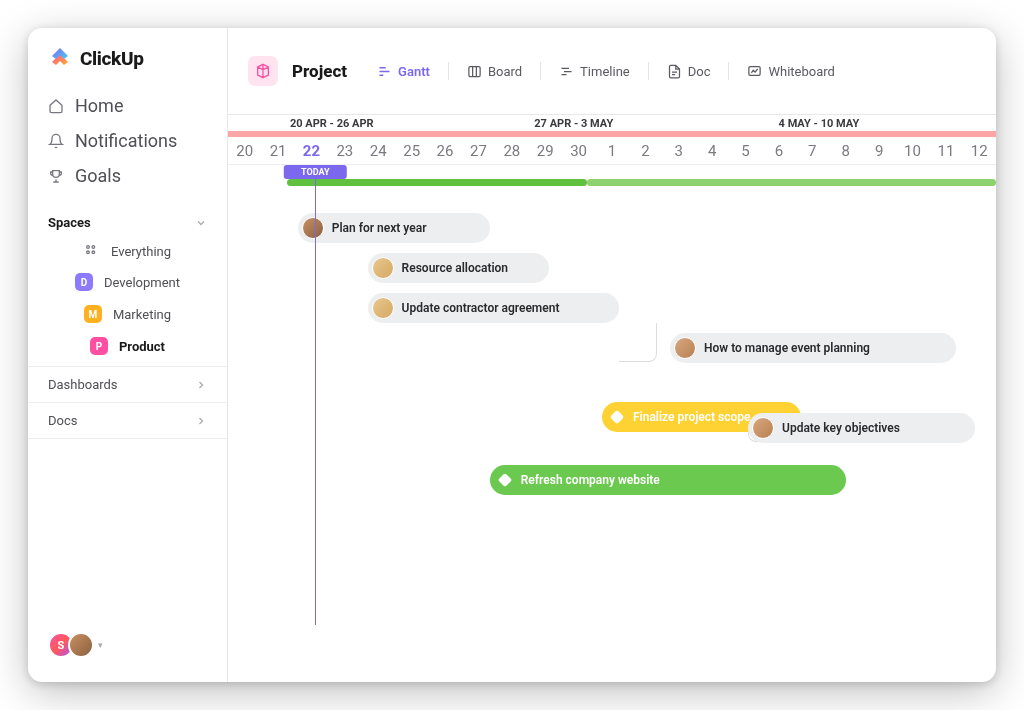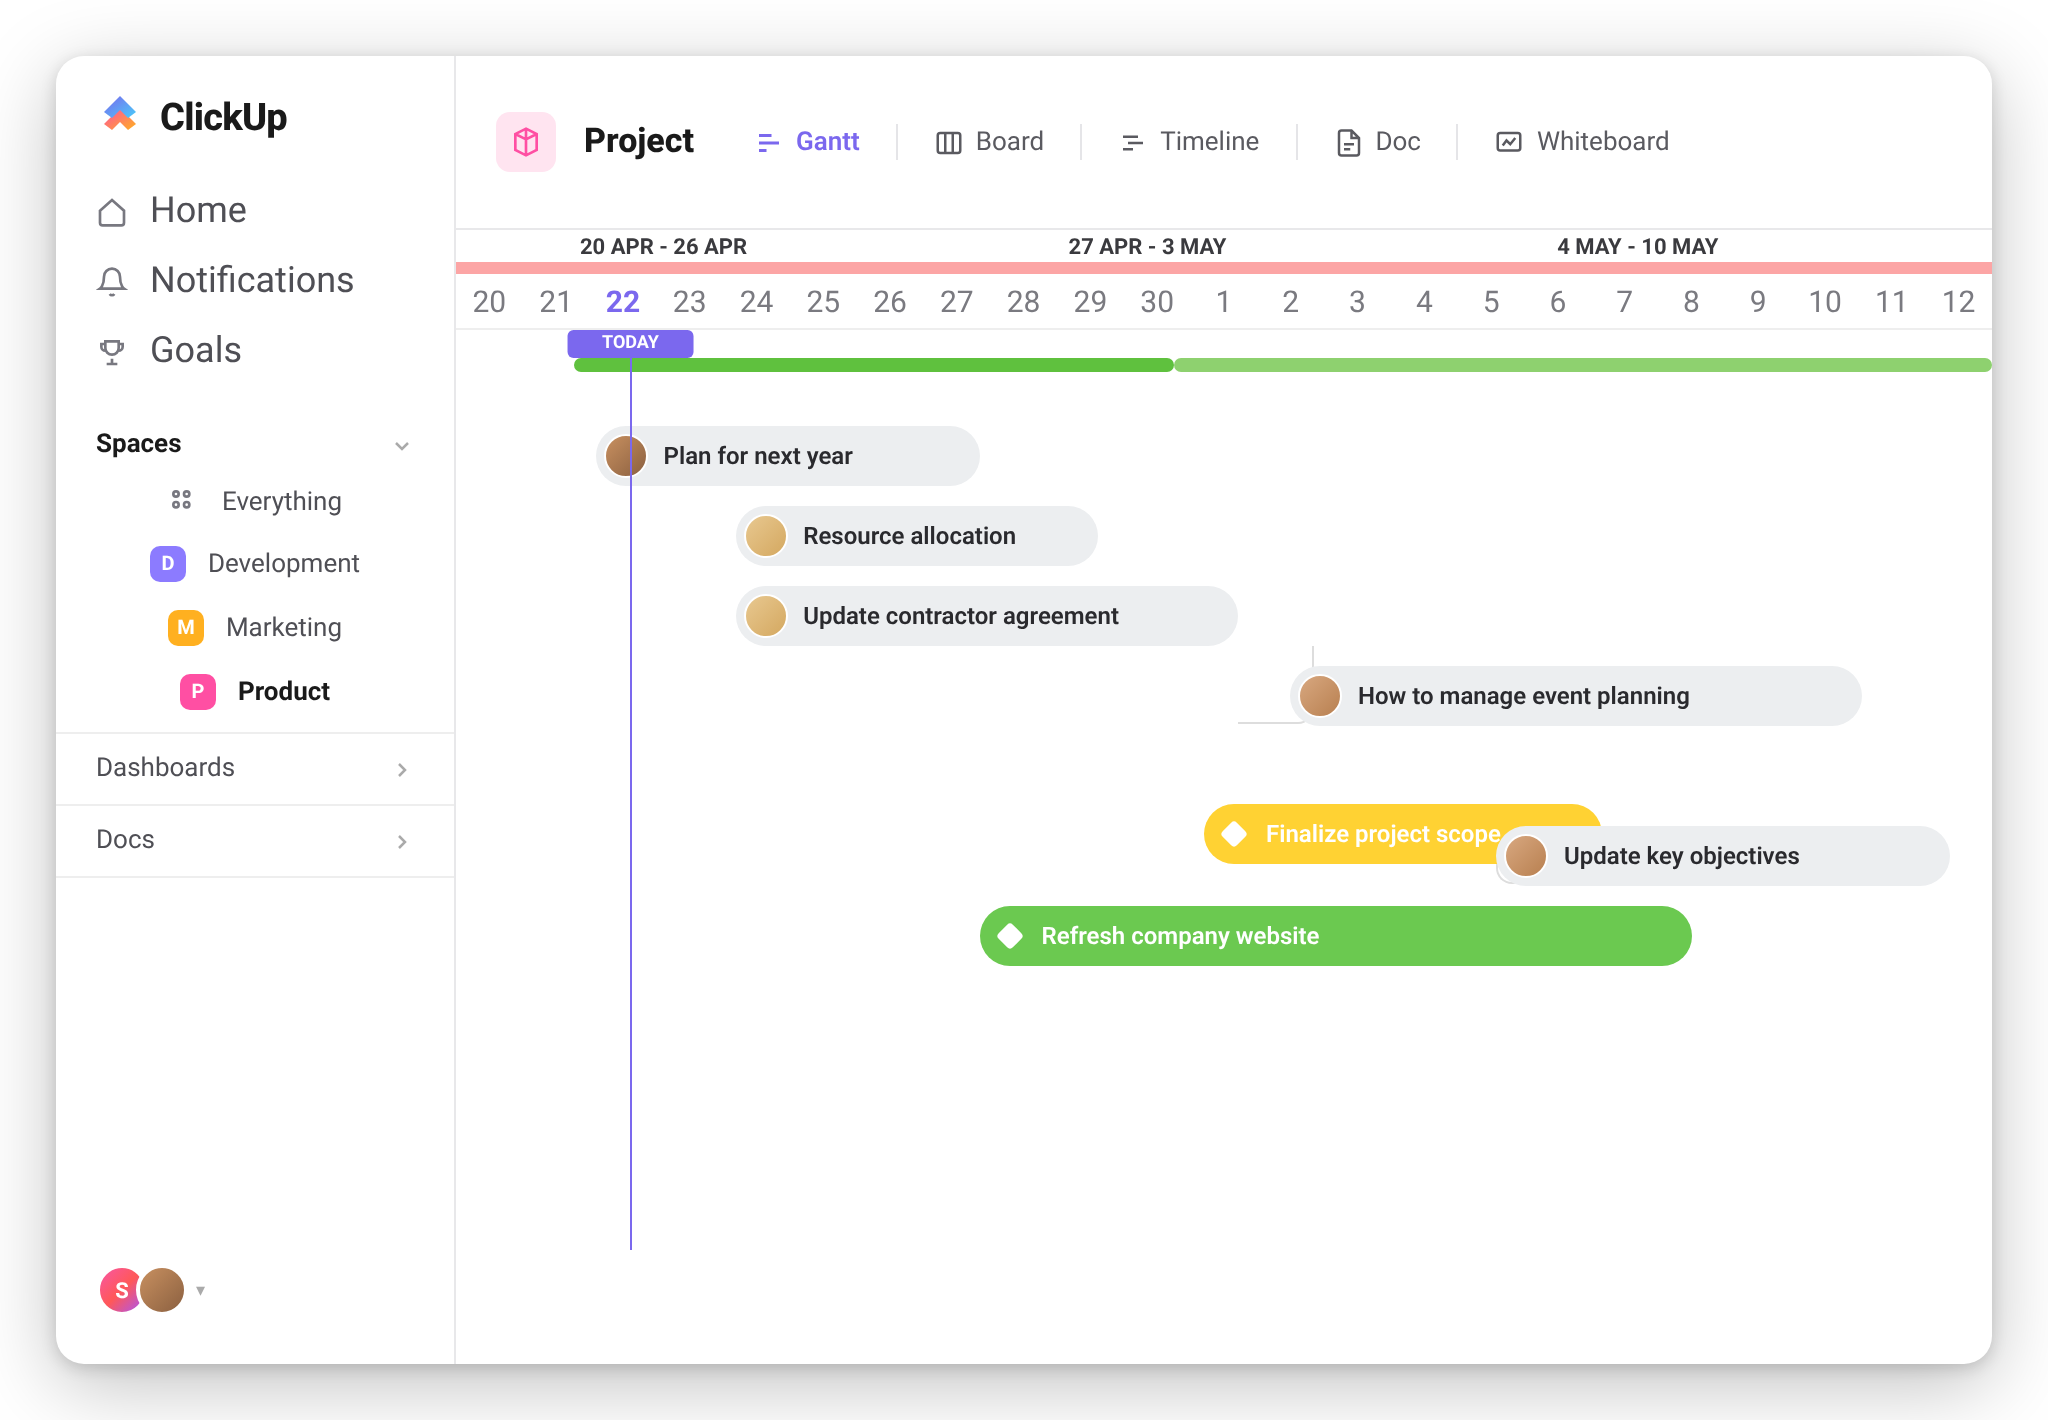--- a/index.html
+++ b/index.html
@@ -257,32 +257,32 @@
             <span>Plan for next year</span>
           </div>
           <div class="task-bar gray" style="left: 139.6px; width: 181.48px; top: 88px;">
             <div class="task-avatar" style="background: linear-gradient(135deg, rgb(232, 200, 144), rgb(212, 168, 96));"></div>
             <span>Resource allocation</span>
           </div>
           <div class="task-bar gray" style="left: 139.6px; width: 251.28px; top: 128px;">
             <div class="task-avatar" style="background: linear-gradient(135deg, rgb(232, 200, 144), rgb(212, 168, 96));"></div>
             <span>Update contractor agreement</span>
           </div>
-          <div class="task-bar gray" style="left: 417px; width: 286.18px; top: 168px;">
+          <div class="task-bar gray" style="left: 442px; width: 286.18px; top: 168px;">
             <div class="task-avatar" style="background: linear-gradient(135deg, rgb(216, 168, 128), rgb(184, 128, 80));"></div>
             <span>How to manage event planning</span>
           </div>
           <div class="task-bar yellow" style="left: 374px; width: 198.93px; top: 208px; margin-top: 29px;">
             <div class="task-diamond"></div>
             <span>Finalize project scope</span>
           </div>
           <div class="task-bar gray" style="left: 520.01px; width: 226.85px; top: 248px;">
             <div class="task-avatar" style="background: linear-gradient(135deg, rgb(216, 168, 128), rgb(184, 128, 80));"></div>
             <span>Update key objectives</span>
           </div>
-          <div class="task-bar green" style="left: 261.75px; width: 355.98px; top: 288px;">
+          <div class="task-bar green" style="left: 261.75px; width: 355.98px; top: 300px;">
             <div class="task-diamond"></div>
             <span>Refresh company website</span>
           </div>
         </div>
     </div>
   </div>
 </div>
 
 </body></html>

